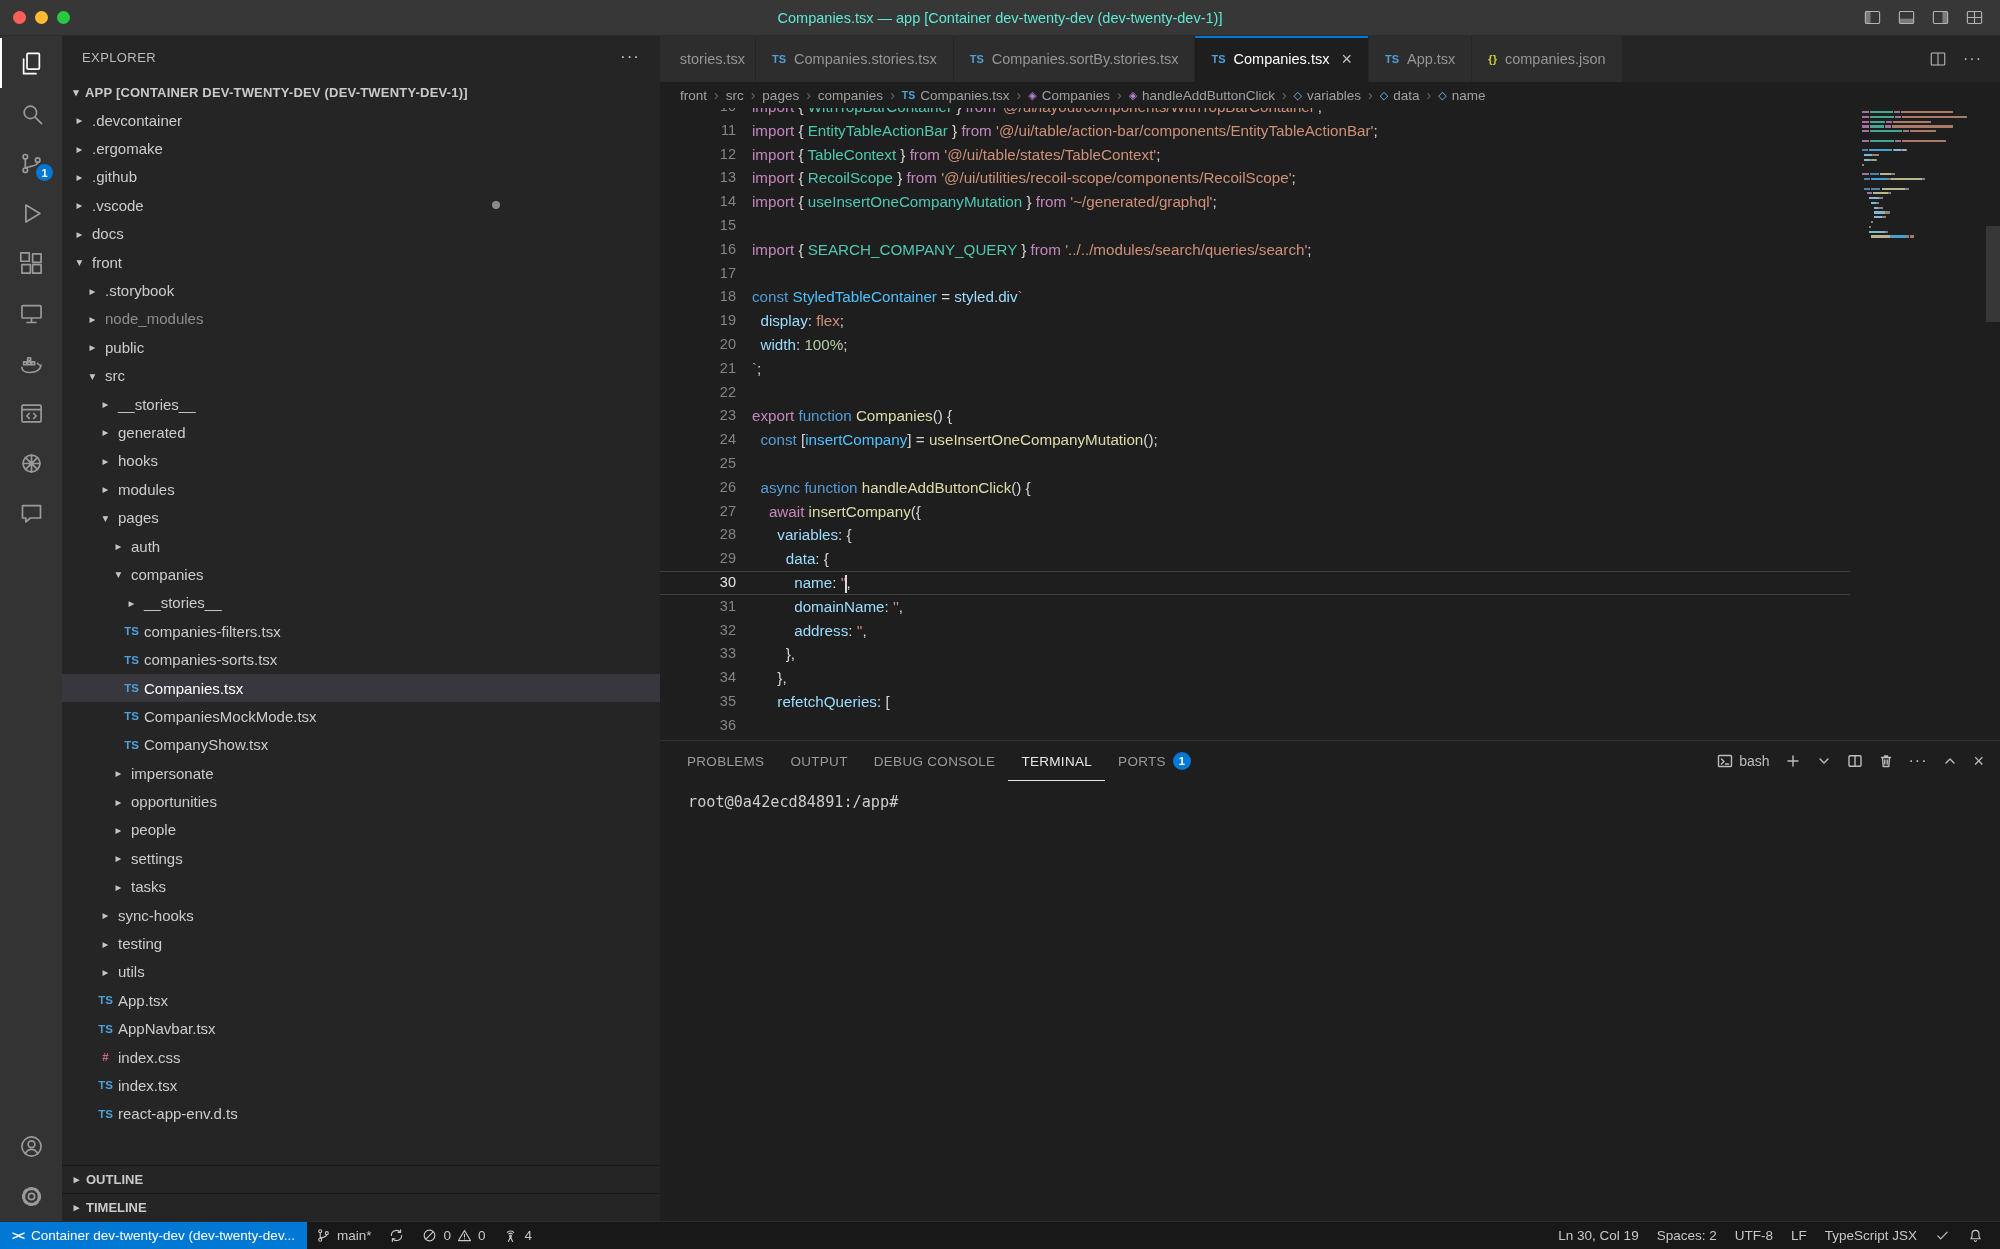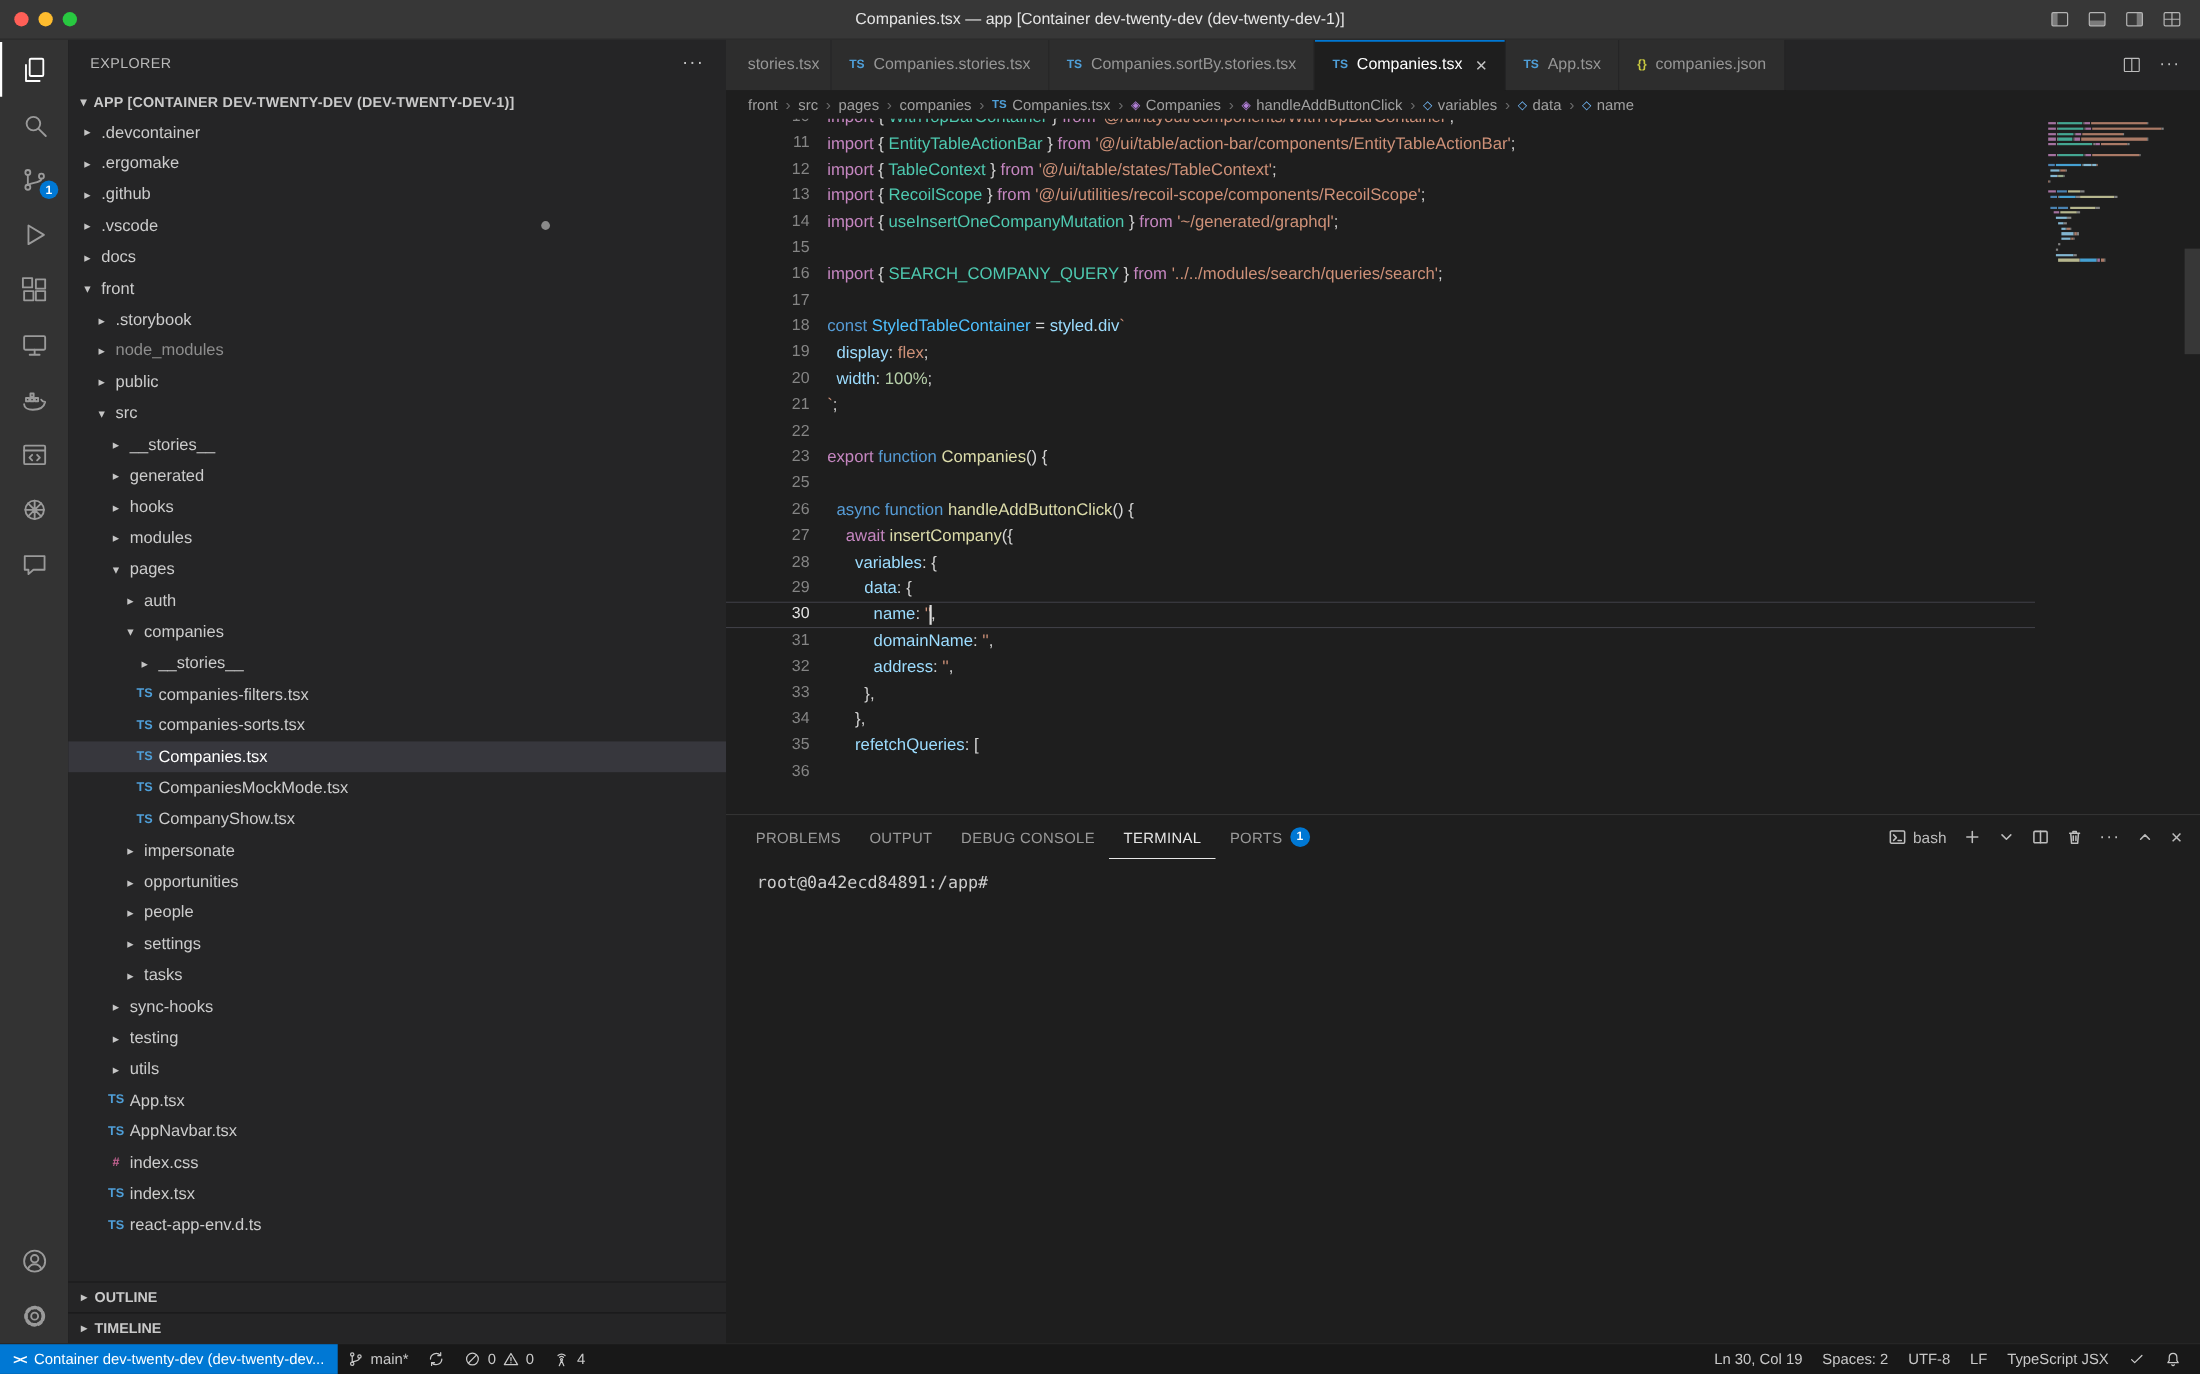--- a/index.html
+++ b/index.html
@@ -5,21 +5,21 @@
   *{margin:0;padding:0;box-sizing:border-box;}
   html,body{width:2000px;height:1249px;overflow:hidden;background:#1e1e1e;
     font-family:"Liberation Sans",sans-serif;color:#ccc;}
   svg{display:block;}
 
   
   .titlebar{height:36px;background:#373737;display:flex;align-items:center;position:relative;border-bottom:1px solid #2a2a2a;}
   .traffic{display:flex;gap:9px;padding-left:13px;width:100px;}
   .tl{width:13px;height:13px;border-radius:50%;}
   .tl.r{background:#ff5f57}.tl.y{background:#febc2e}.tl.g{background:#28c840}
-  .tb-title{position:absolute;left:50%;transform:translateX(-50%);font-size:14.5px;color:#e5e5e5;white-space:nowrap;}
+  .tb-title{position:absolute;left:50%;transform:translateX(-50%);font-size:14.5px;color:#5eead4;white-space:nowrap;}
   .tb-actions{margin-left:auto;display:flex;gap:15px;padding-right:16px;}
   .tb-actions span{color:#b4b4b4;}
   .tb-actions svg{width:19px;height:19px;stroke:currentColor;fill:none;stroke-width:1.4;}
 
   
   .main{display:flex;height:1185px;}
 
   
   .activitybar{width:62px;background:#333333;display:flex;flex-direction:column;align-items:stretch;padding-top:2px;flex:none;}
   .ab-item{height:50px;display:flex;align-items:center;justify-content:center;color:#9a9a9a;position:relative;cursor:pointer;}
@@ -543,20 +543,24 @@
             <span class="lnum">21</span>
             <span class="ltext"><span class="tk-str">`</span><span class="tk-pl">;</span></span>
           </div>
           <div class="cline">
             <span class="lnum">22</span>
             <span class="ltext"></span>
           </div>
           <div class="cline">
             <span class="lnum">23</span>
             <span class="ltext"><span class="tk-kw">export</span><span class="tk-pl"> </span><span class="tk-decl">function</span><span class="tk-pl"> </span><span class="tk-fn">Companies</span><span class="tk-pl">() {</span></span>
+          </div>
+          <div class="cline">
+            <span class="lnum">24</span>
+            <span class="ltext"><span class="tk-pl">  </span><span class="tk-decl">const</span><span class="tk-pl"> [</span><span class="tk-cvar">insertCompany</span><span class="tk-pl">] = </span><span class="tk-fn">useInsertOneCompanyMutation</span><span class="tk-pl">();</span></span>
           </div>
           <div class="cline">
             <span class="lnum">25</span>
             <span class="ltext"></span>
           </div>
           <div class="cline">
             <span class="lnum">26</span>
             <span class="ltext"><span class="tk-pl">  </span><span class="tk-decl">async</span><span class="tk-pl"> </span><span class="tk-decl">function</span><span class="tk-pl"> </span><span class="tk-fn">handleAddButtonClick</span><span class="tk-pl">() {</span></span>
           </div>
           <div class="cline">

